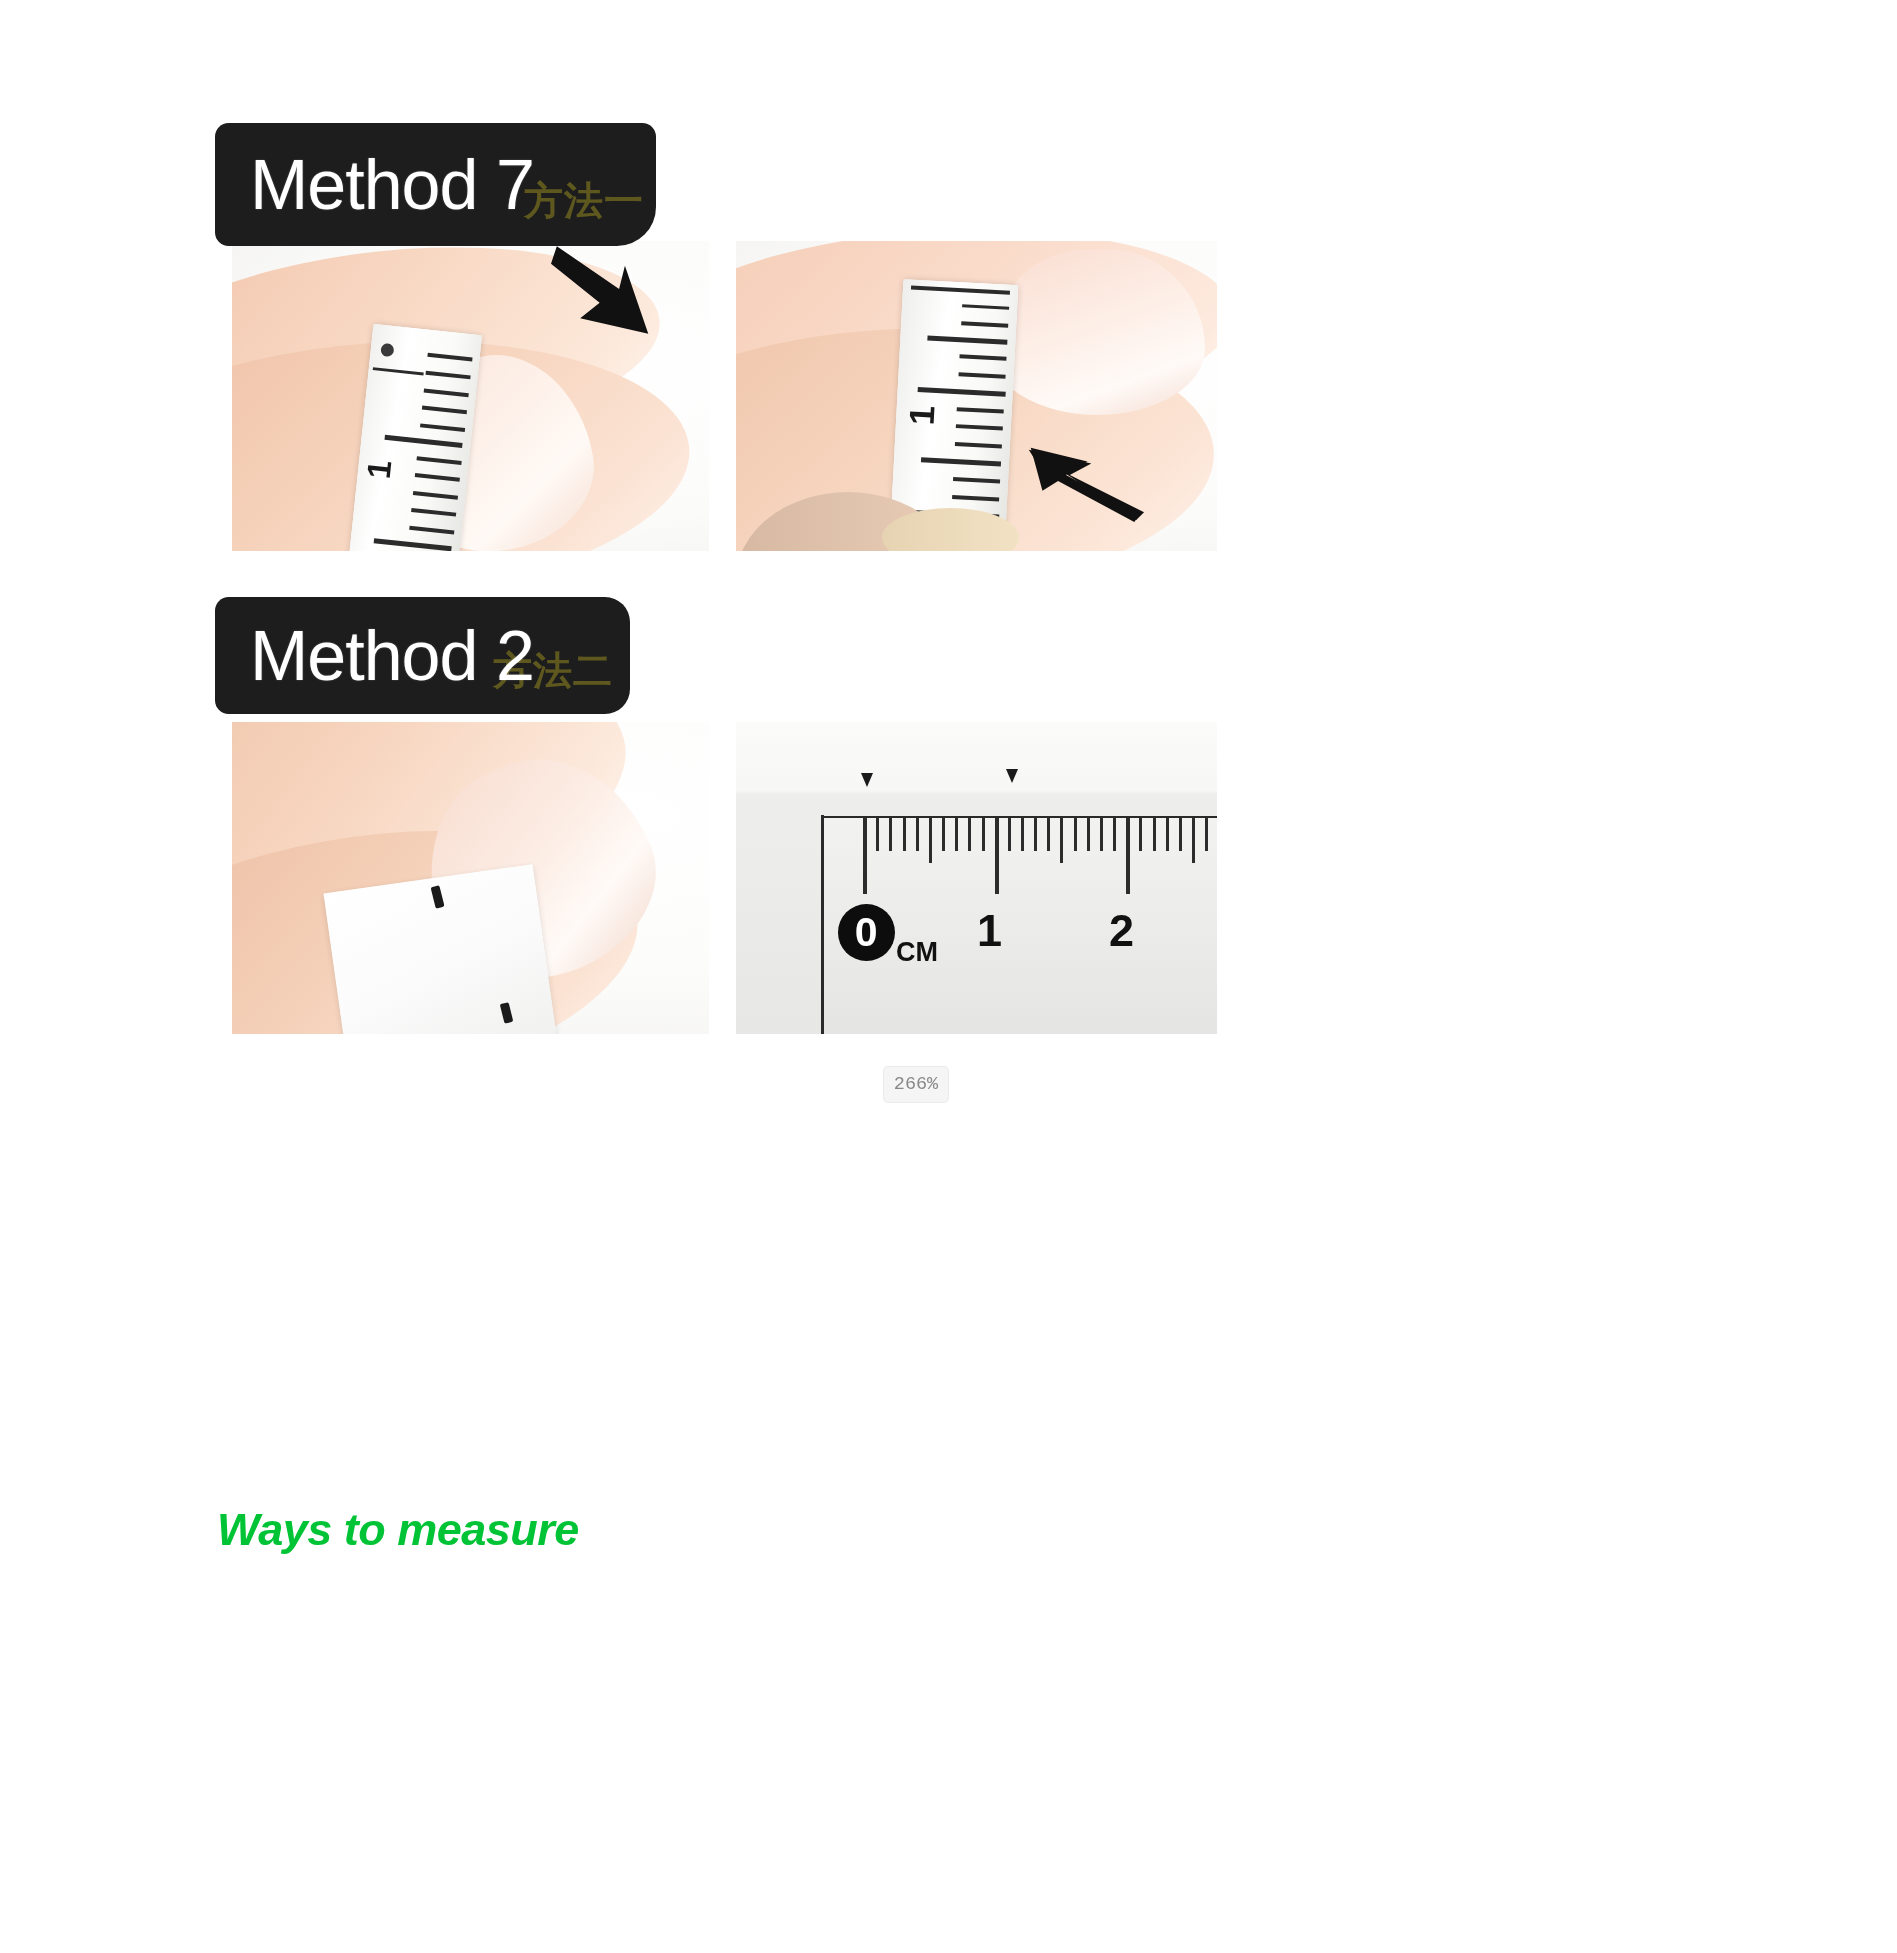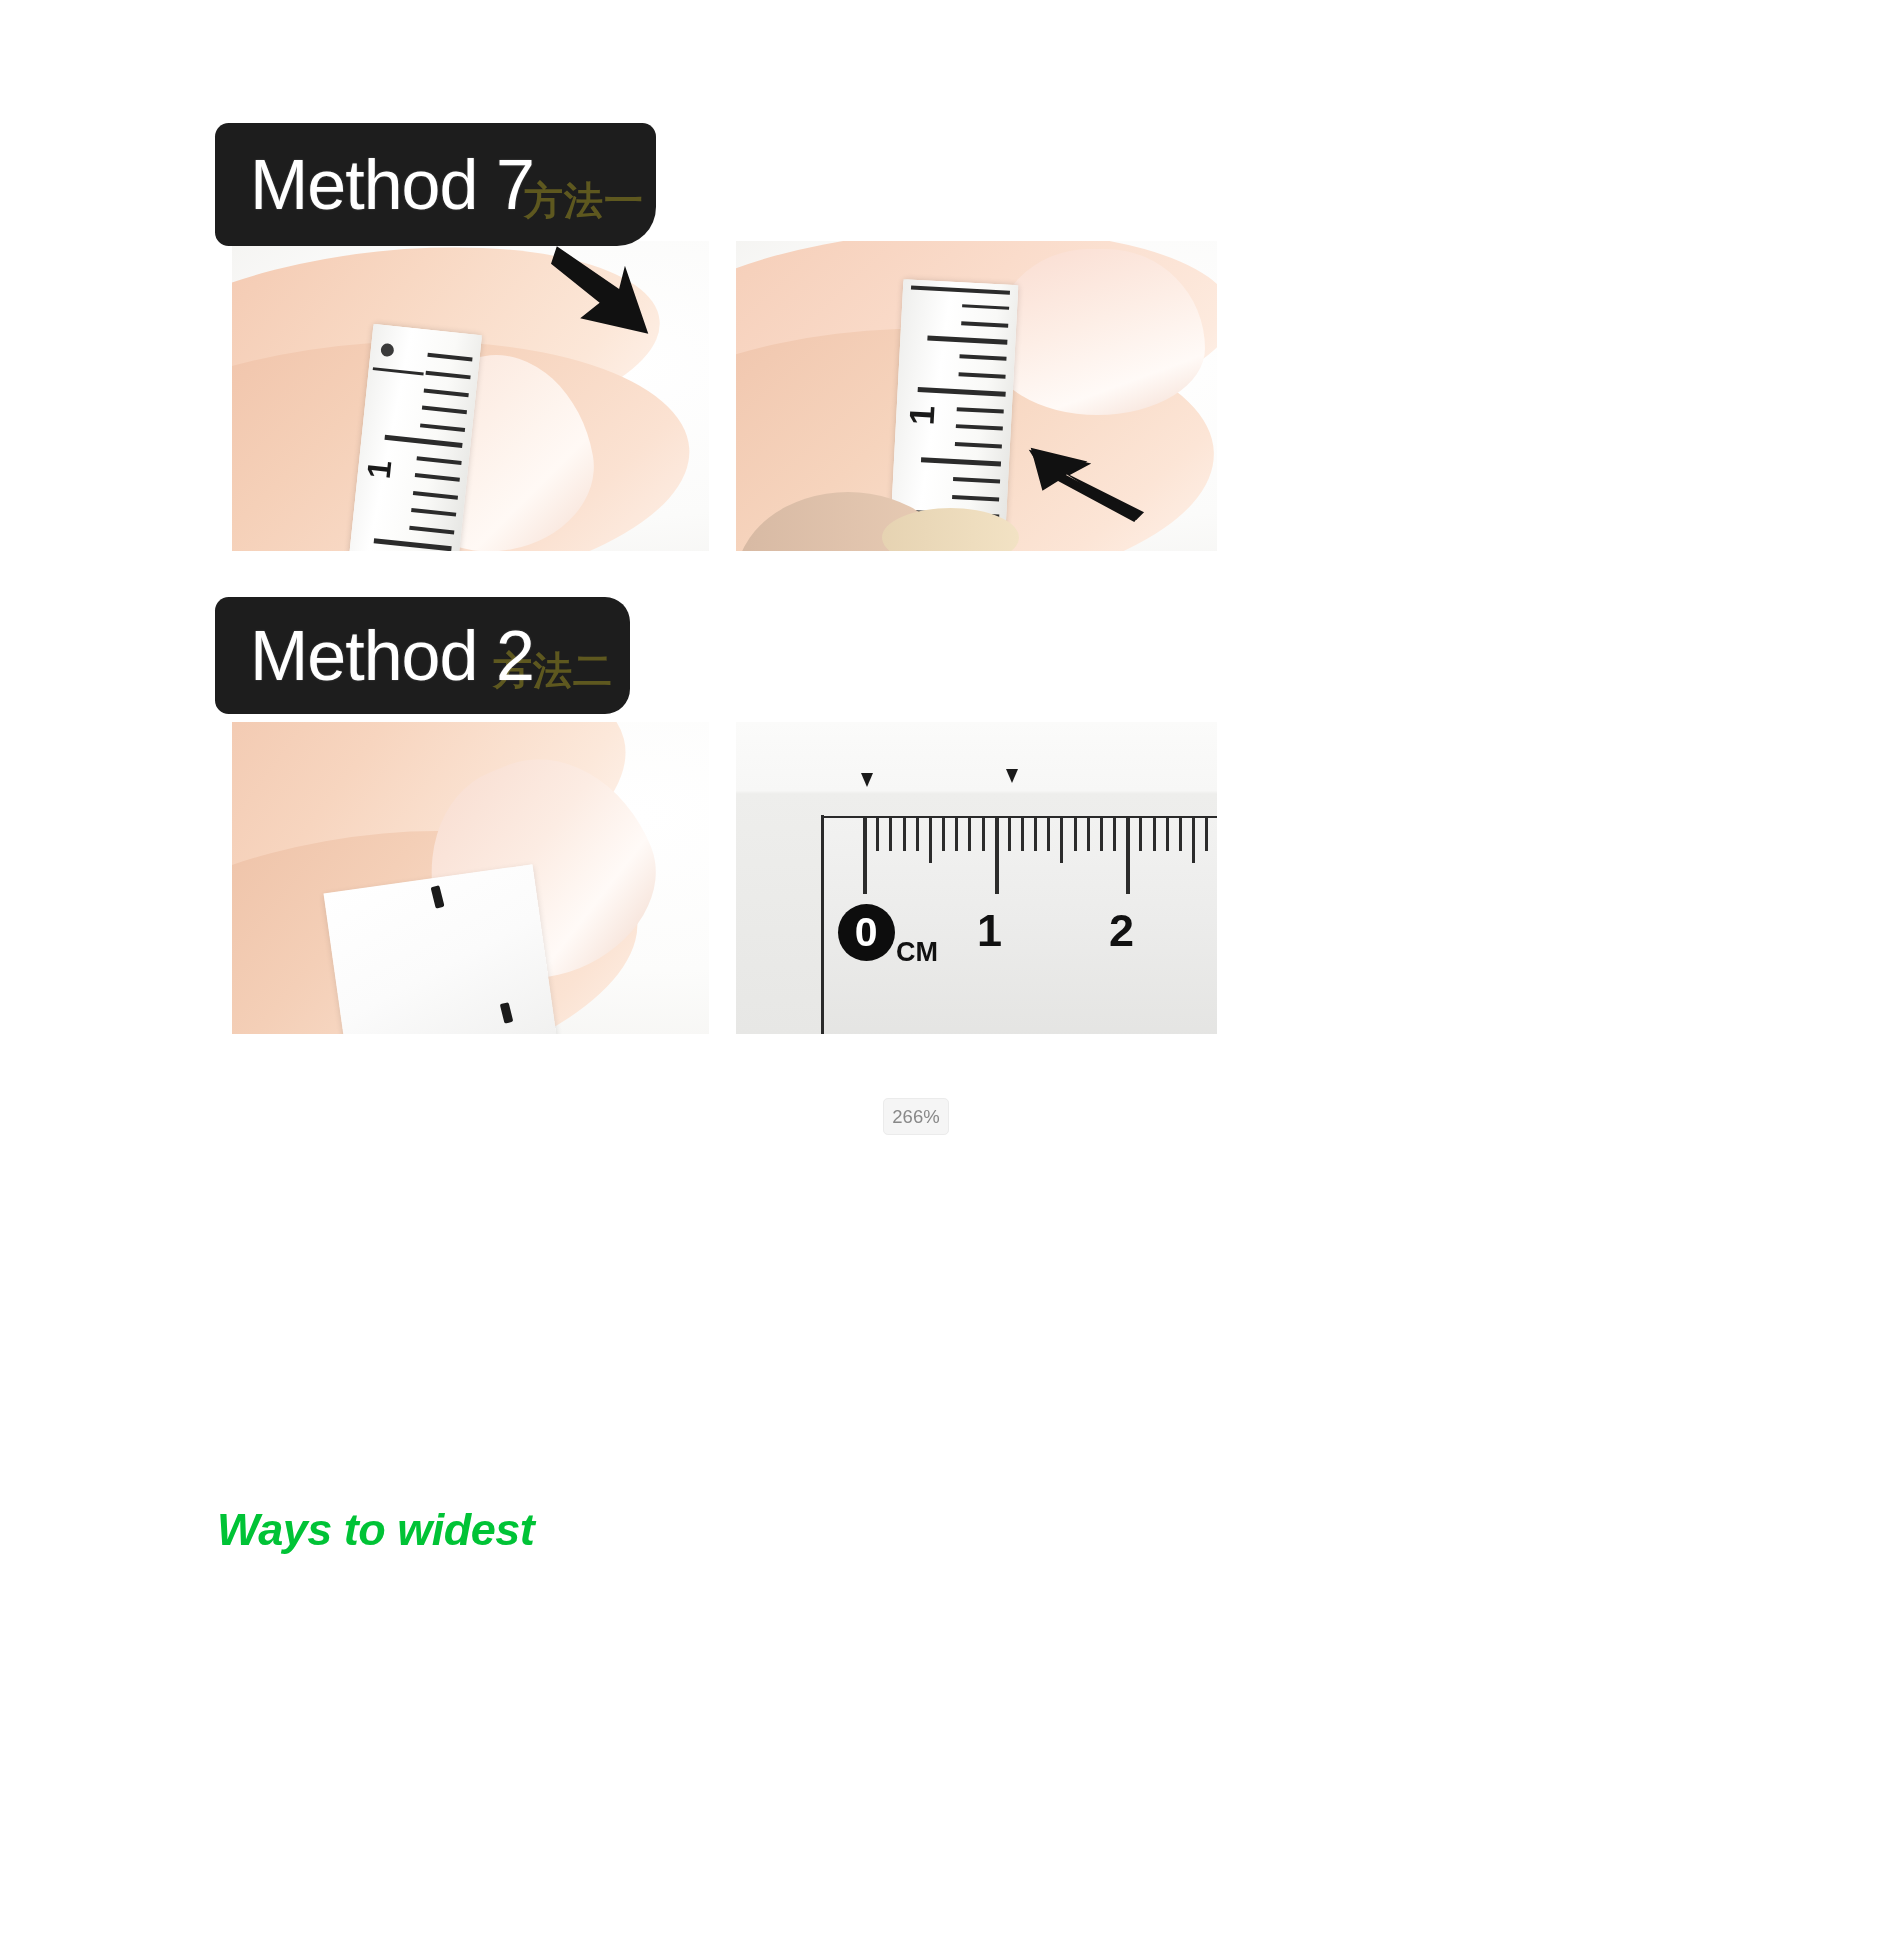--- a/index.html
+++ b/index.html
@@ -142,23 +142,22 @@
   
   #zoom-badge {
     position:absolute; left:883px; top:1066px;
     min-width:64px; height:35px;
     background:#f5f5f5;
     border:1px solid #ebebeb;
     border-radius:4.9px;
     display:flex; align-items:center; justify-content:center;
     font-size:18.5px; color:#888888;
     z-index:60;
-    font-family:Liberation Sans, sans-serif;
+    font-family:Liberation Mono, monospace;
     box-shadow: 0 0 0 1px rgba(255,255,255,.6);
-    margin-top: 32px;
   }
 
   
   #heading {
     position:absolute; left:217px; top:1504px;
     font-size:45px; font-weight:700; font-style:italic;
     color:#00C336; letter-spacing:-0.5px;
     font-family:"Liberation Sans", sans-serif;
   }
   #paragraph {
@@ -324,16 +323,16 @@
 
   <div class="method-badge" id="badge-m2">
     <span class="ghost">方法二</span>
     <span class="label">Method 2</span>
   </div>
 
   <div id="zoom-badge">
     <span>266%</span>
   </div>
 
-  <div id="heading">Ways to widest</div>
+  <div id="heading">Ways to measure</div>
 
 </div>
 
 
 </body></html>

